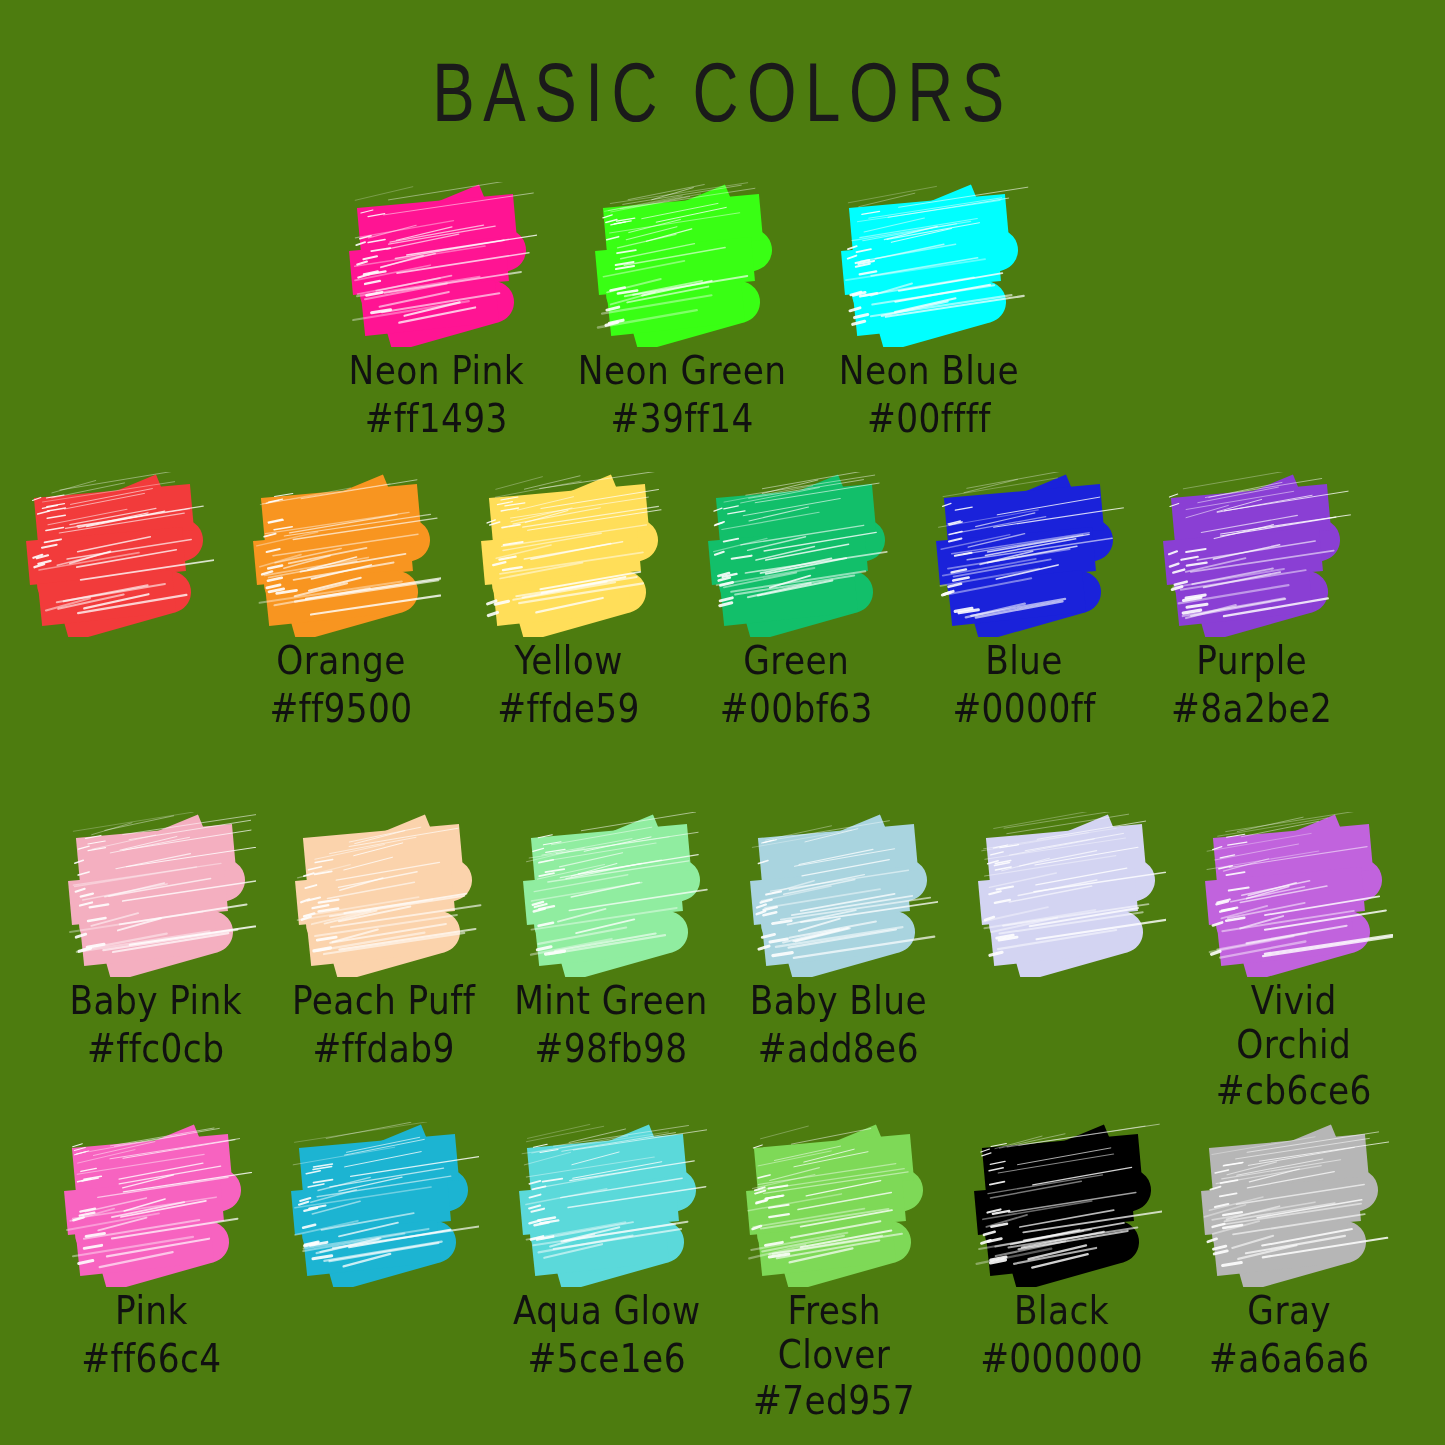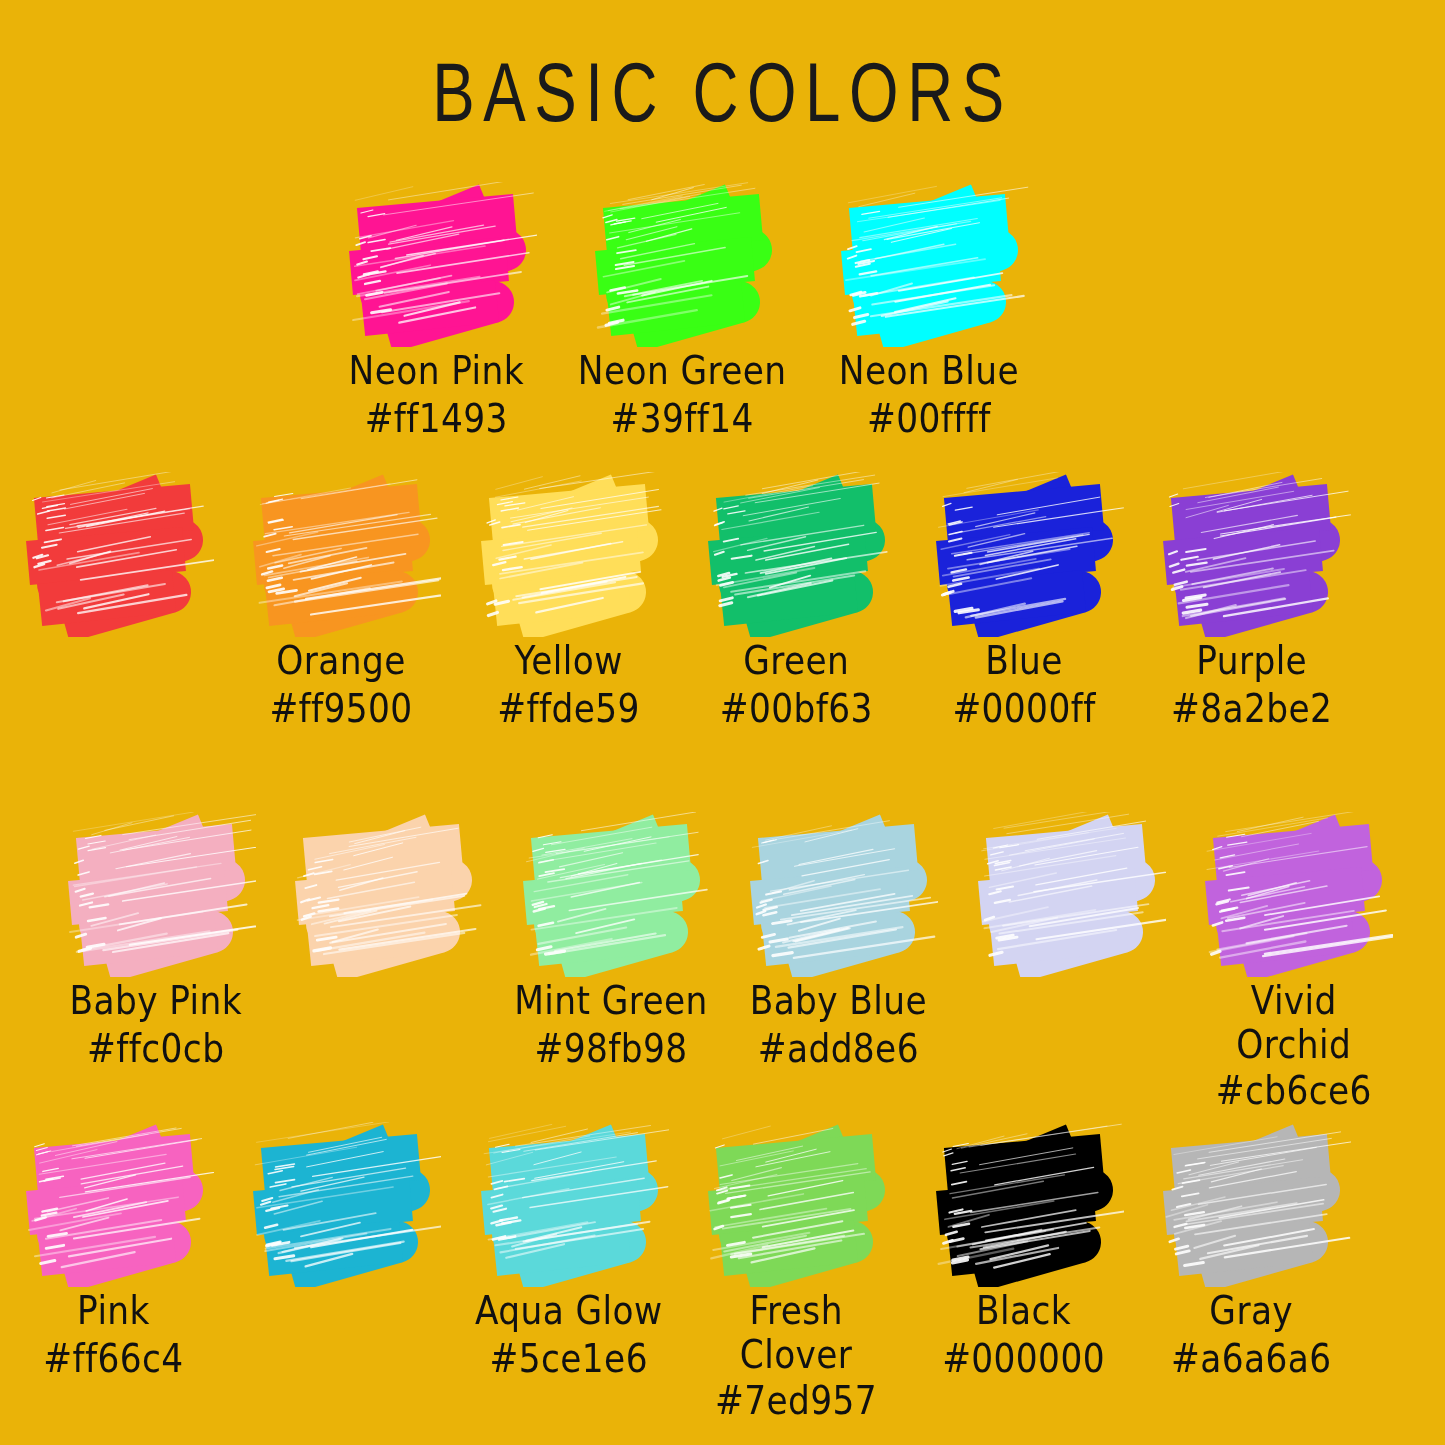--- a/index.html
+++ b/index.html
@@ -12,21 +12,21 @@
     height: 1445px;
     font-family: "DejaVu Sans", sans-serif;
     overflow: hidden;
     position: relative;
   }
 
   #page {
     width: 1445px;
     height: 1445px;
     position: relative;
-    background: #eab308;
+    background: #4d7c0f;
     box-sizing: border-box;
   }
 
   
   #title {
     position: absolute;
     top: 52px;
     left: 0;
     width: 1445px;
     text-align: center;
@@ -46,21 +46,21 @@
     position: absolute;
     left: 0;
     width: 1365px;
     display: flex;
     justify-content: center;
     align-items: flex-start;
   }
   #row-0 { top: 182px; }
   #row-1 { top: 472px; }
   #row-2 { top: 812px; margin-left: 42px; }
-  #row-3 { top: 1122px; }
+  #row-3 { top: 1122px; padding-left: 38px; }
 
   .cell {
     width: 240px;
     display: flex;
     flex-direction: column;
     align-items: center;
     box-sizing: border-box;
   }
   #row-0 .cell { width: 246px; }
 
@@ -715,20 +715,24 @@
               <path d="M 30.9 138.9 l 16.6 -3" stroke="#ffffff" stroke-width="3.11" stroke-linecap="round" opacity="0.9"></path>
               <path d="M 34.3 128.1 l 18.8 -3" stroke="#ffffff" stroke-width="2.91" stroke-linecap="round" opacity="0.9"></path>
               <path d="M 35.5 99.5 l 19.7 -3" stroke="#ffffff" stroke-width="2.38" stroke-linecap="round" opacity="0.9"></path>
               <path d="M 18.2 90.3 l 8.1 -3" stroke="#ffffff" stroke-width="2.22" stroke-linecap="round" opacity="0.9"></path>
               <path d="M 25.5 57.8 l 13.0 -3" stroke="#ffffff" stroke-width="1.62" stroke-linecap="round" opacity="0.9"></path>
               <path d="M 31.6 62.3 l 17.1 -3" stroke="#ffffff" stroke-width="1.70" stroke-linecap="round" opacity="0.9"></path>
               <path d="M 22.4 76.1 l 10.9 -3" stroke="#ffffff" stroke-width="1.95" stroke-linecap="round" opacity="0.9"></path>
             </g>
           </svg>
         </div>
+        <div class="label-block">
+          <span class="color-name">Peach Puff</span>
+          <span class="color-hex">#ffdab9</span>
+        </div>
       </div>
       <div class="cell">
         <div class="swatch-wrap">
           <svg viewBox="0 0 200 165" width="200" height="165">
             <g>
               <path d="M 150 22 L 58 60 L 168 68 L 44 112 L 156 120 L 50 150" fill="none" stroke="#90eda0" stroke-width="42" stroke-linecap="butt" stroke-linejoin="round"></path>
               <path d="M 22 49 L 178 35" stroke="#90eda0" stroke-width="46" stroke-linecap="butt" fill="none"></path>
               <path d="M 14 91 L 170 77" stroke="#90eda0" stroke-width="44" stroke-linecap="butt" fill="none"></path>
               <path d="M 26 133 L 160 119" stroke="#90eda0" stroke-width="42" stroke-linecap="butt" fill="none"></path>
               <path d="M 27.4 131.9 L 115.2 115.5" stroke="#ffffff" stroke-width="2.12" stroke-linecap="round" opacity="0.46" fill="none"></path>

